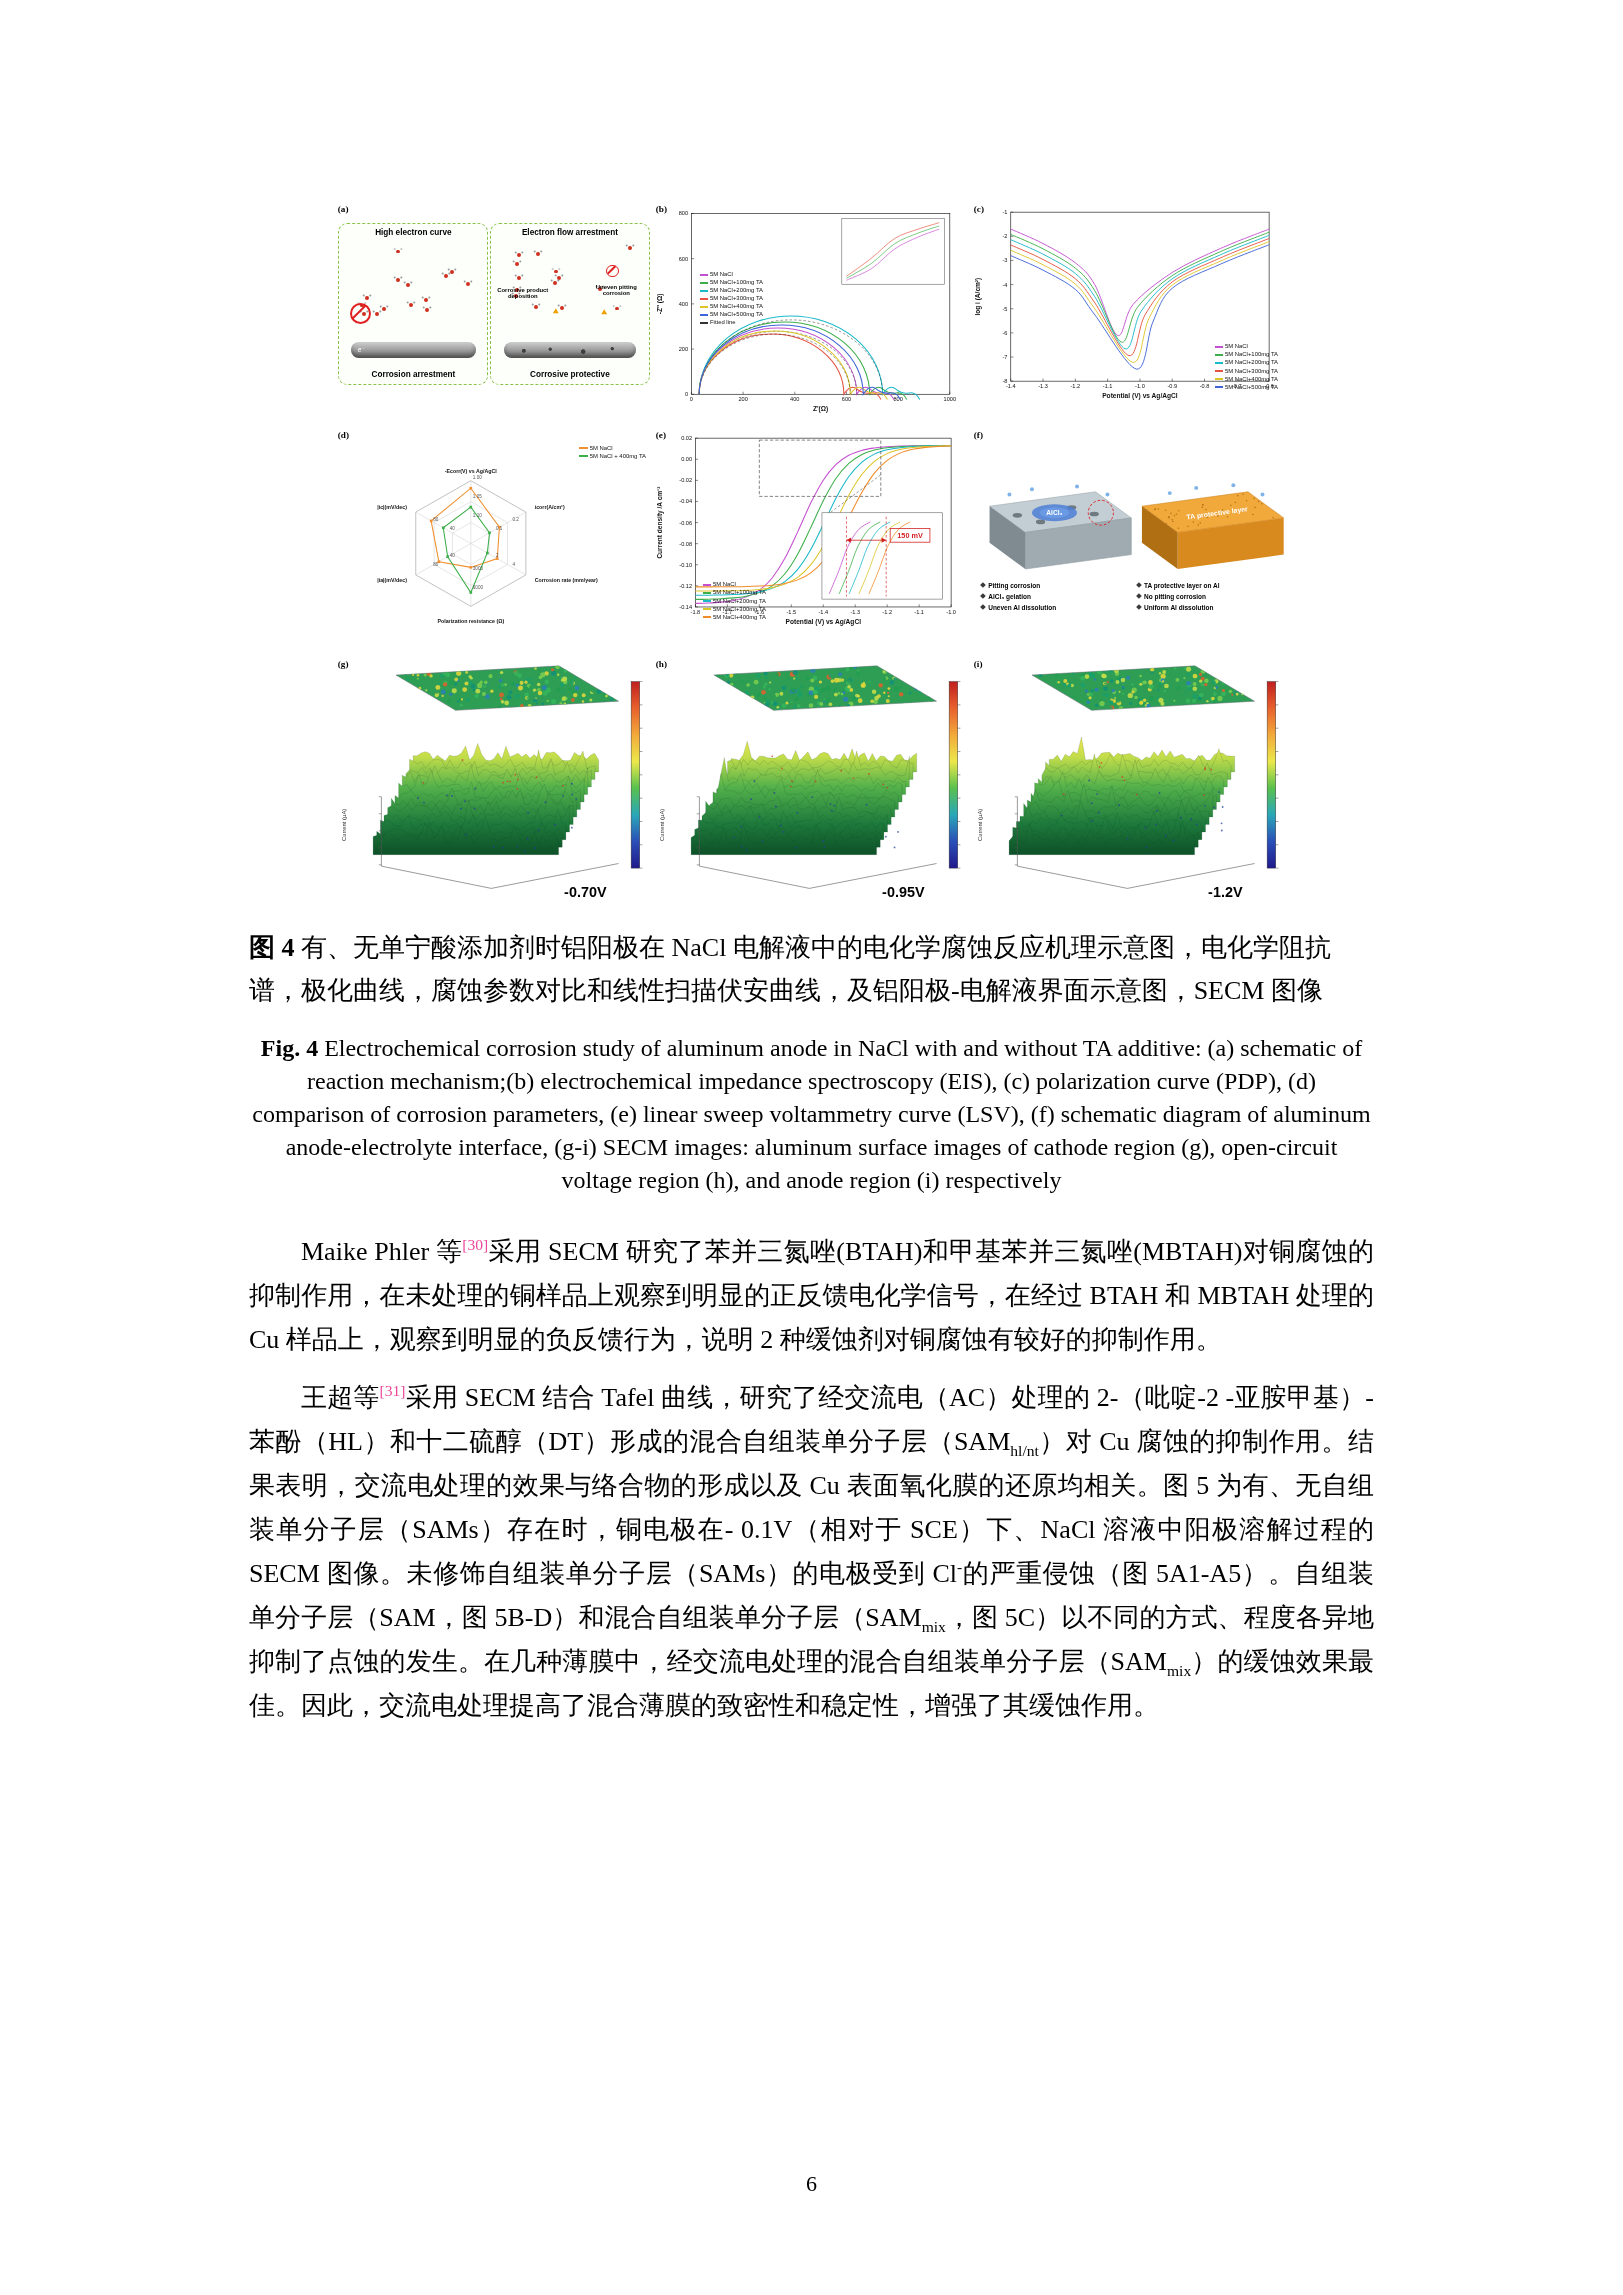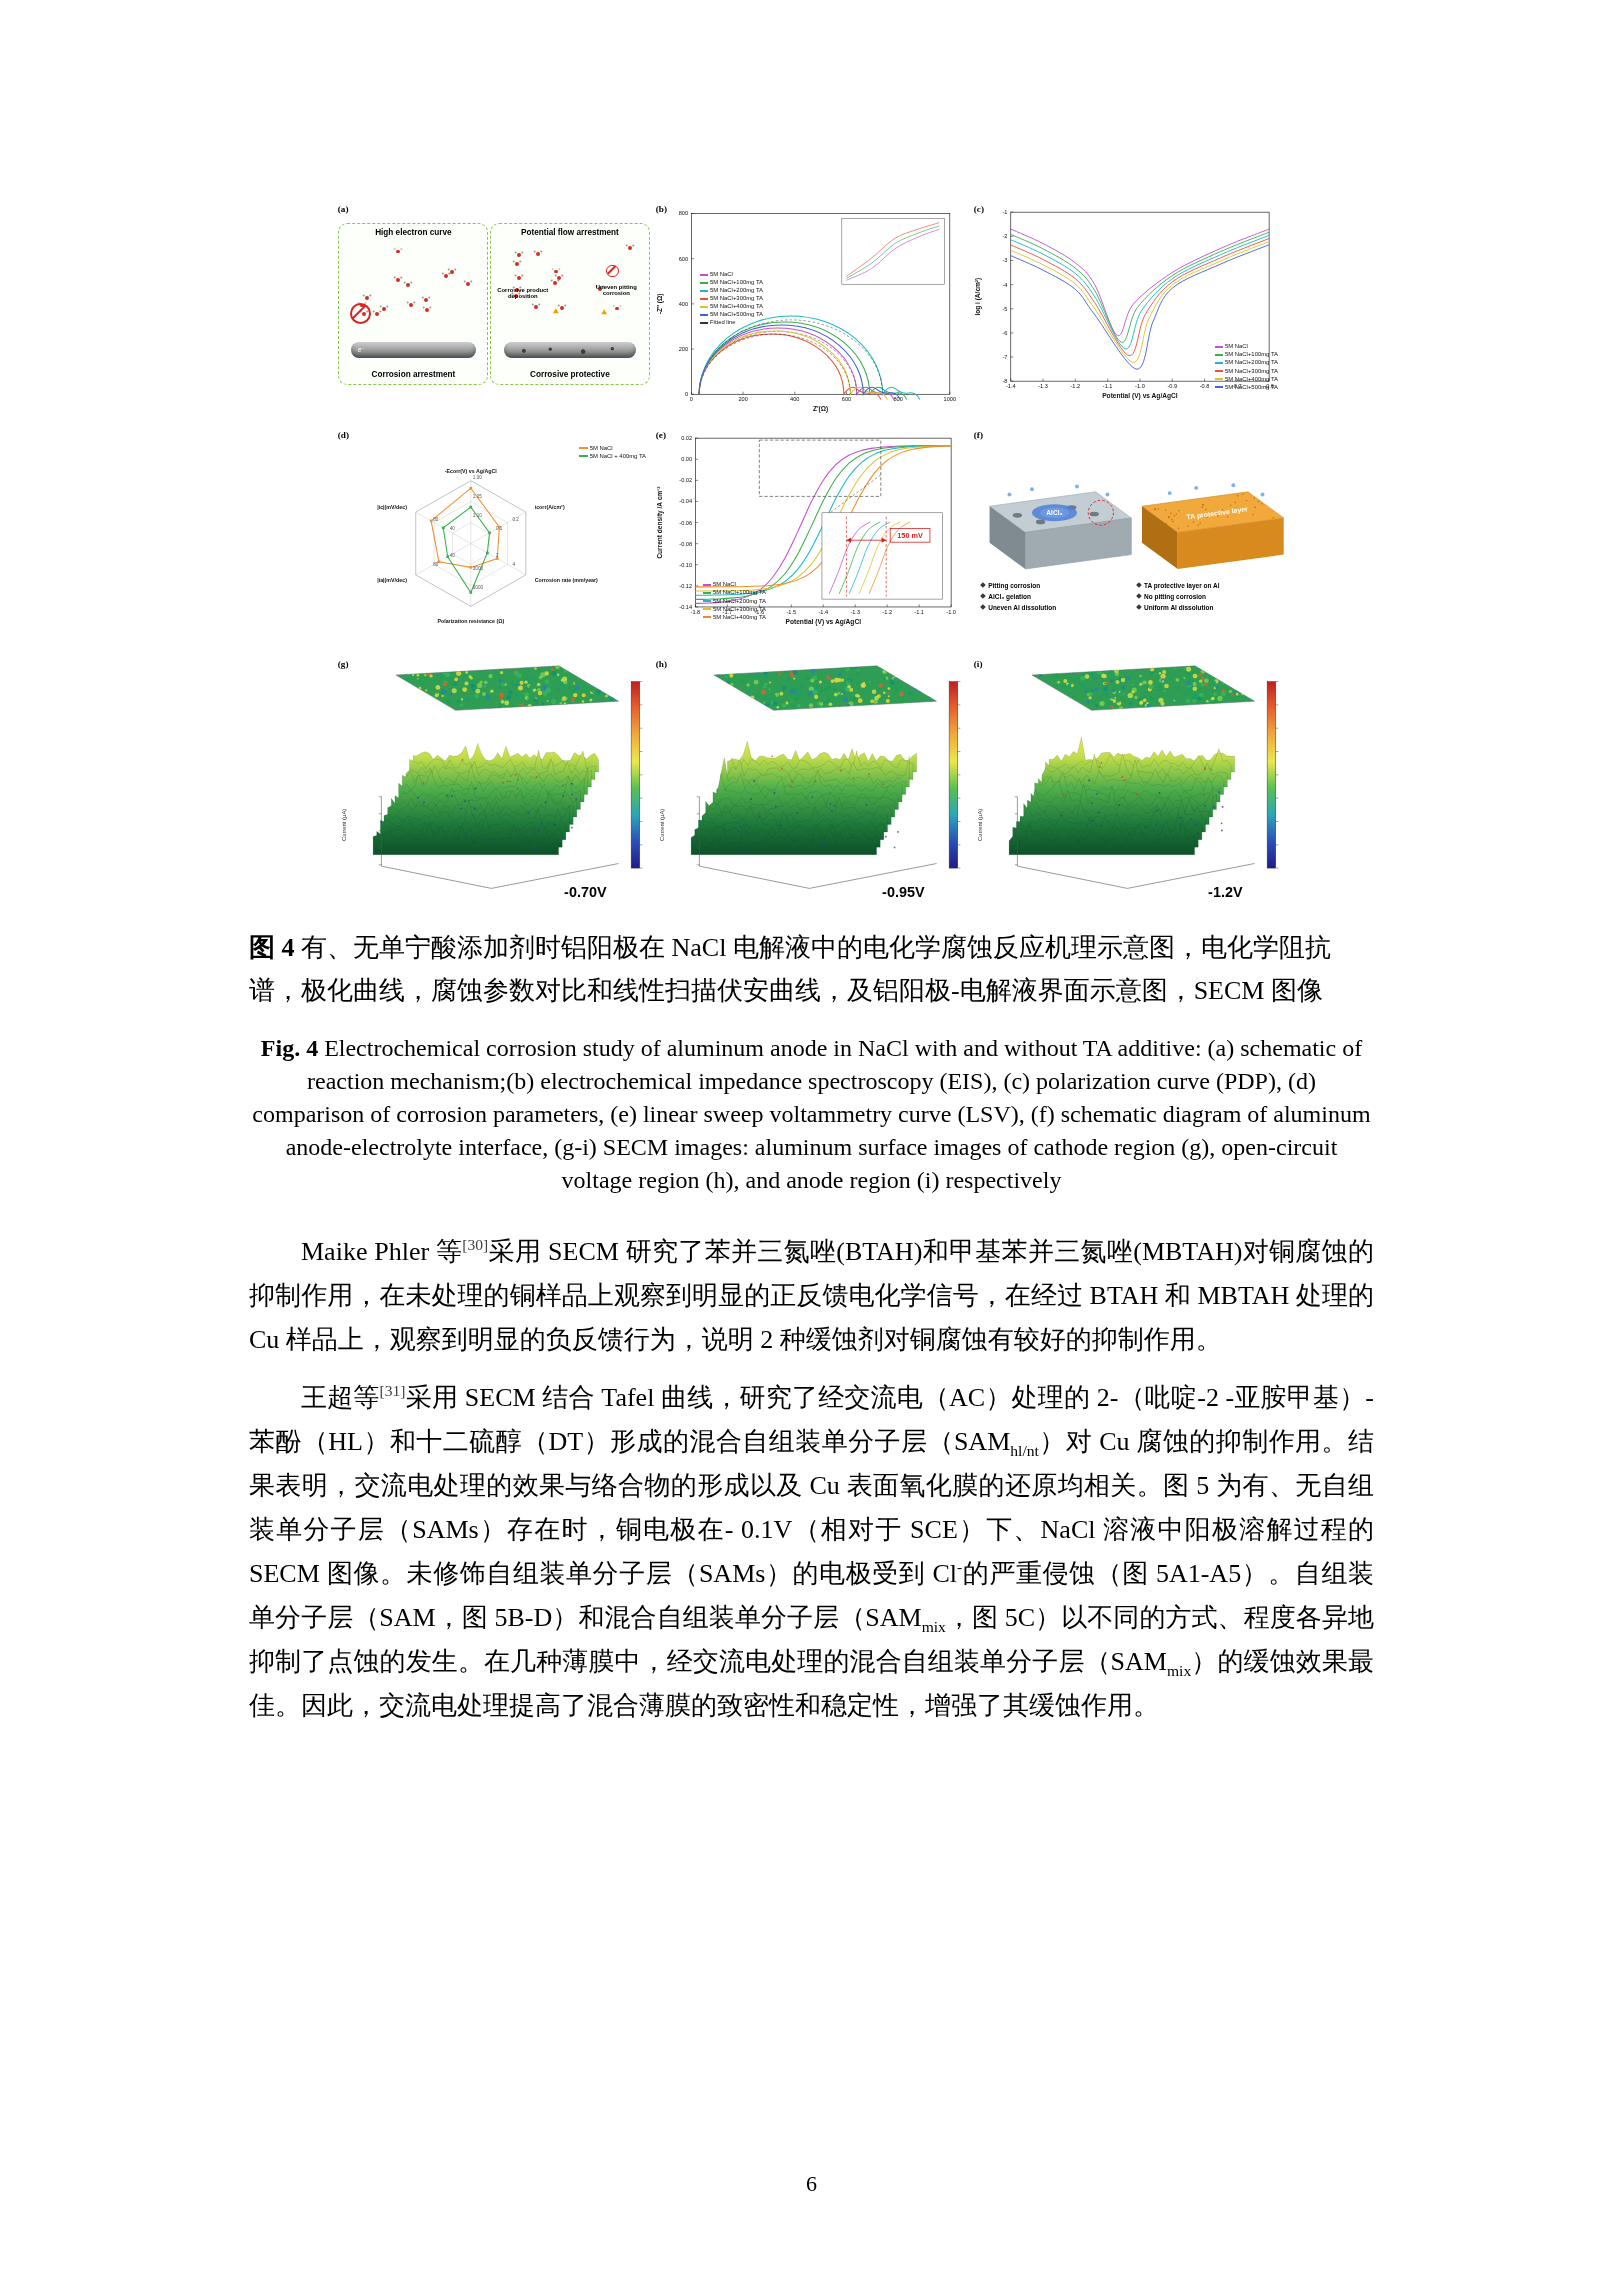--- a/index.html
+++ b/index.html
@@ -50,21 +50,21 @@
   
   .vlabel{position:absolute;bottom:10.5px;left:0;right:46px;text-align:right;z-index:5;
           font:bold 14.4px "Liberation Sans",sans-serif;}
   
   .cap-zh{margin:15.7px 0 0;font-size:26px;line-height:43px;text-align:left;}
   .cap-en{margin:20px 0 0;font-size:24px;line-height:33px;text-align:center;}
   .cap-zh b,.cap-en b{font-weight:bold;}
   .para{margin:14.4px 0 0;font-size:26px;line-height:44px;text-align:justify;text-indent:2em;}
   .para.first{margin-top:33px;}
   sup,sub{font-size:.6em;line-height:0;}
-  sup.ref{color:#404040;}
+  sup.ref{color:#ec4899;}
   .pageno{position:absolute;bottom:98px;left:0;right:0;text-align:center;font-size:22px;}
 </style>
 </head>
 <body>
 
 <div class="sheet">
 
   <div class="fig">
 
     <div class="panel">
@@ -85,21 +85,21 @@
           <span class="mol" style="left: 45.2449%; top: 37.0093%;"></span>
           <span class="mol" style="left: 57.1928%; top: 46.6515%;"></span>
           <span class="mol" style="left: 70.8254%; top: 31.5592%;"></span>
           <span class="mol" style="left: 46.9804%; top: 49.79%;"></span>
           <span class="mol" style="left: 38.2722%; top: 34.2233%;"></span>
           <span class="mol" style="left: 17.1714%; top: 45.4638%;"></span>
           <span class="mol" style="left: 75.0677%; top: 29.0407%;"></span>
           <span class="mol" style="left: 23.9502%; top: 55.2341%;"></span>
         </div>
       <div class="pa-box pa-right" id="pa-mol-right">
-        <div class="pa-title">Potential flow arrestment</div>
+        <div class="pa-title">Electron flow arrestment</div>
         <div class="pa-sub" style="left:3.9px;top:63px;width:56px">Corrosive product deposition</div>
         <div class="no-icon sm" style="right:30px;top:41px"></div>
         <div class="pa-sub" style="right:2.6px;top:60px;width:60px">Uneven pitting corrosion</div>
         <div class="arr" style="left:63px;top:85px;transform:rotate(30deg)"></div>
         <div class="arr" style="right:43px;top:86px;transform:rotate(150deg)"></div>
         <div class="cyl pit"></div>
         <div class="pa-cap">Corrosive protective</div>
       <span class="mol" style="left: 28.6854%; top: 17.9858%;"></span>
           <span class="mol" style="left: 86.5888%; top: 14.0426%;"></span>
           <span class="mol" style="left: 39.8173%; top: 28.7506%;"></span>

